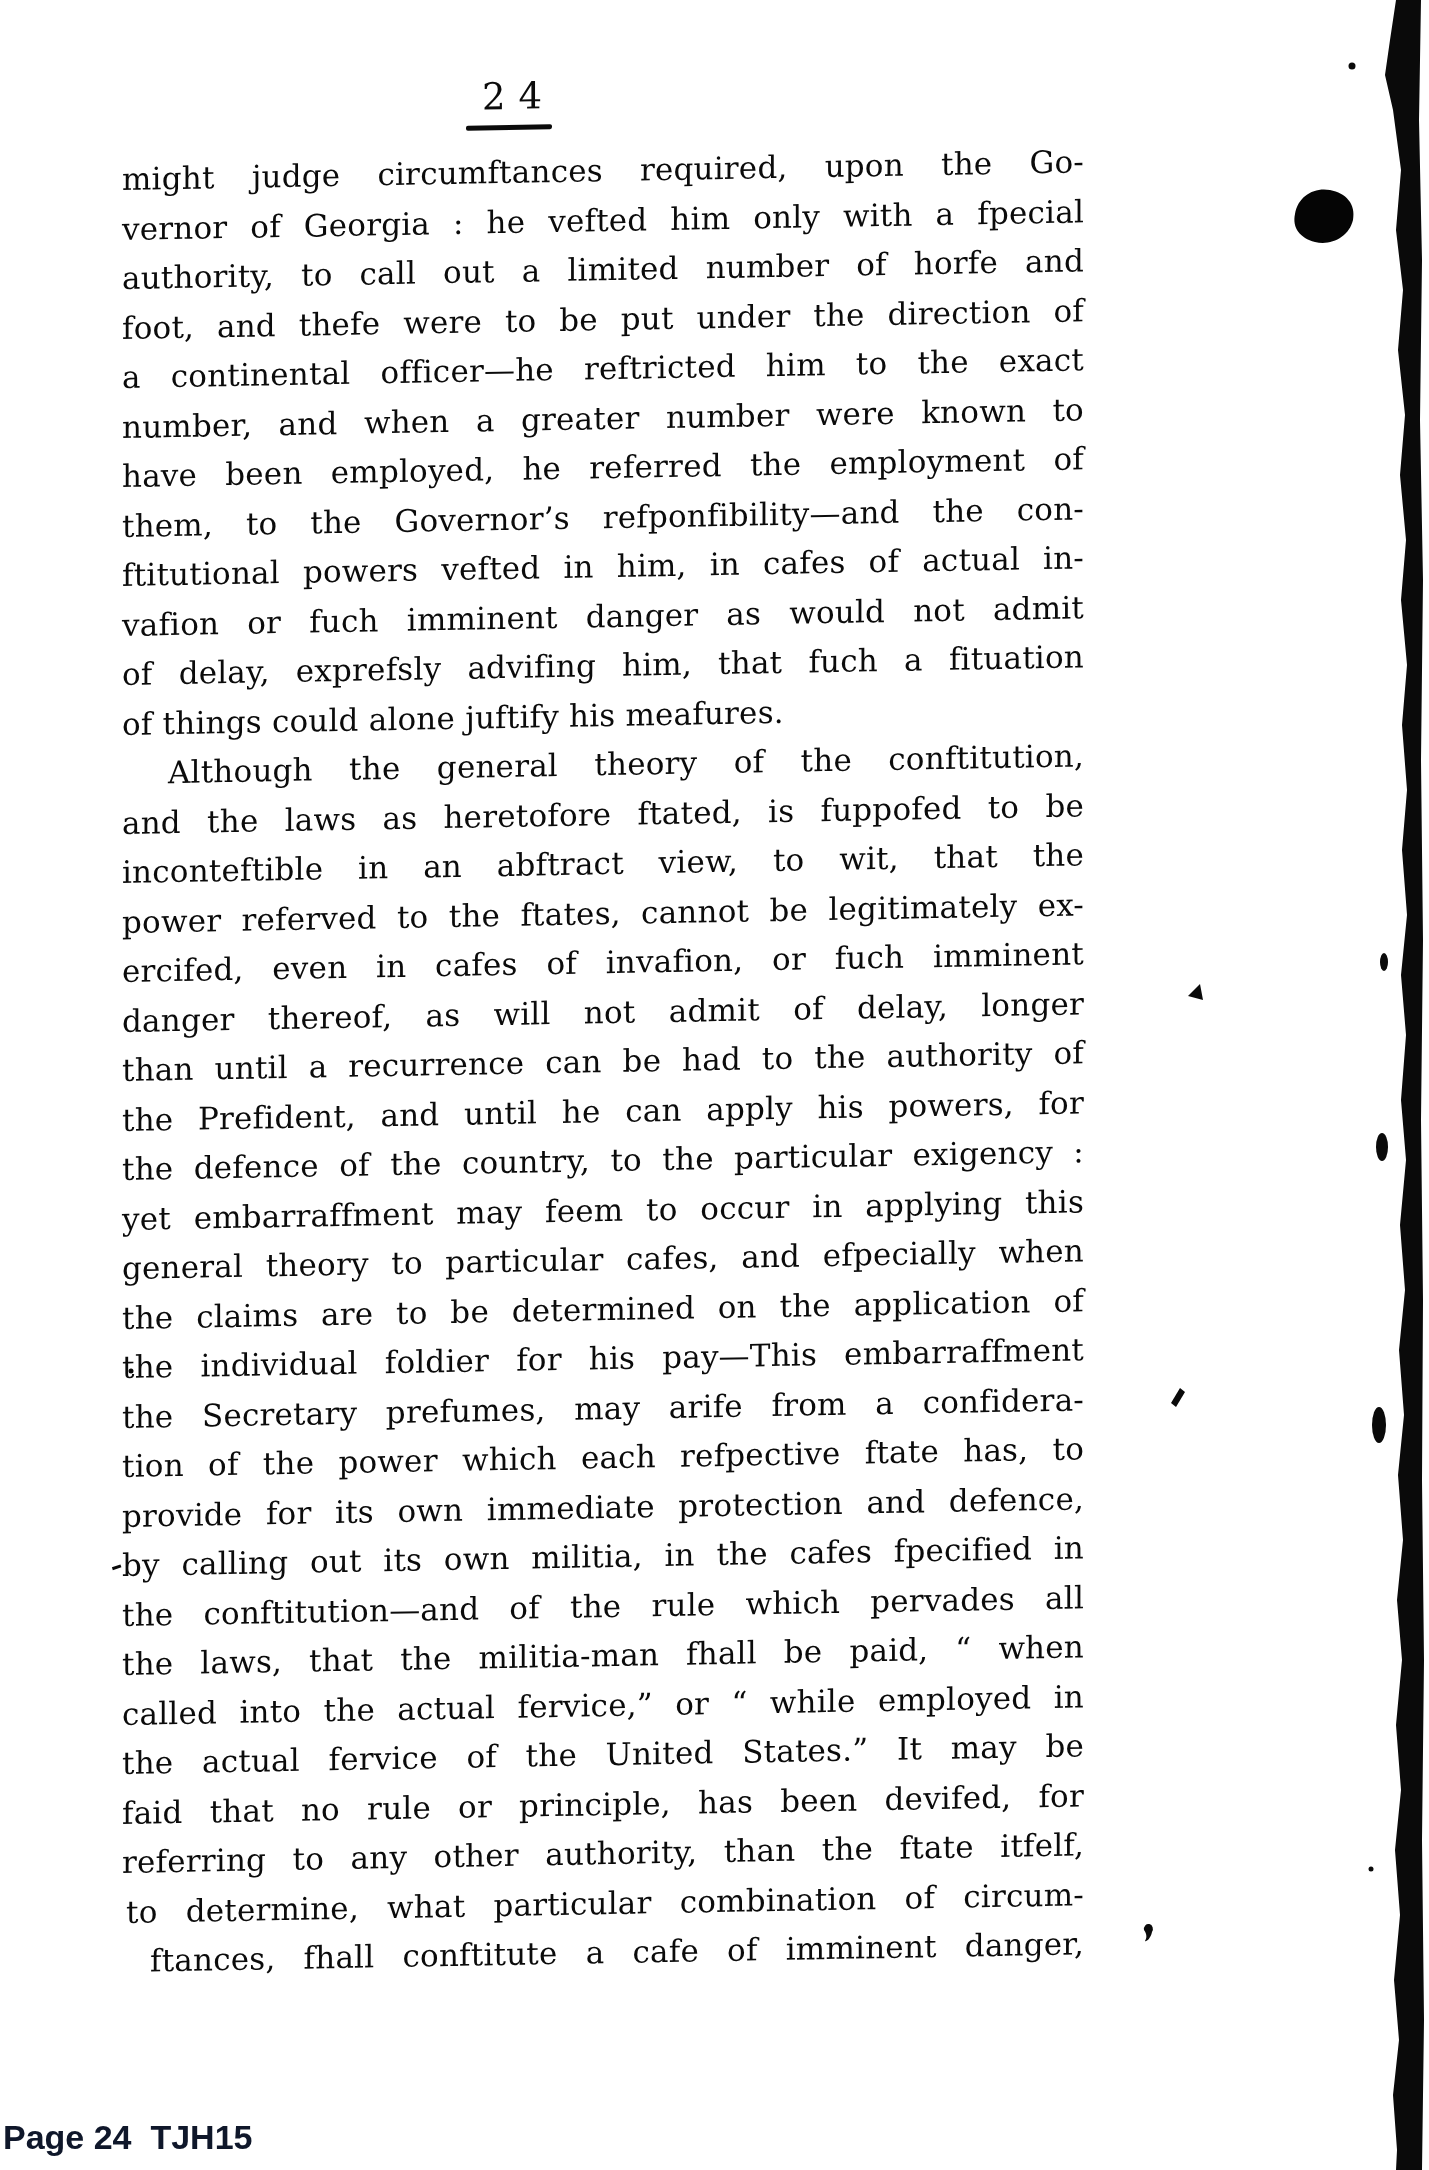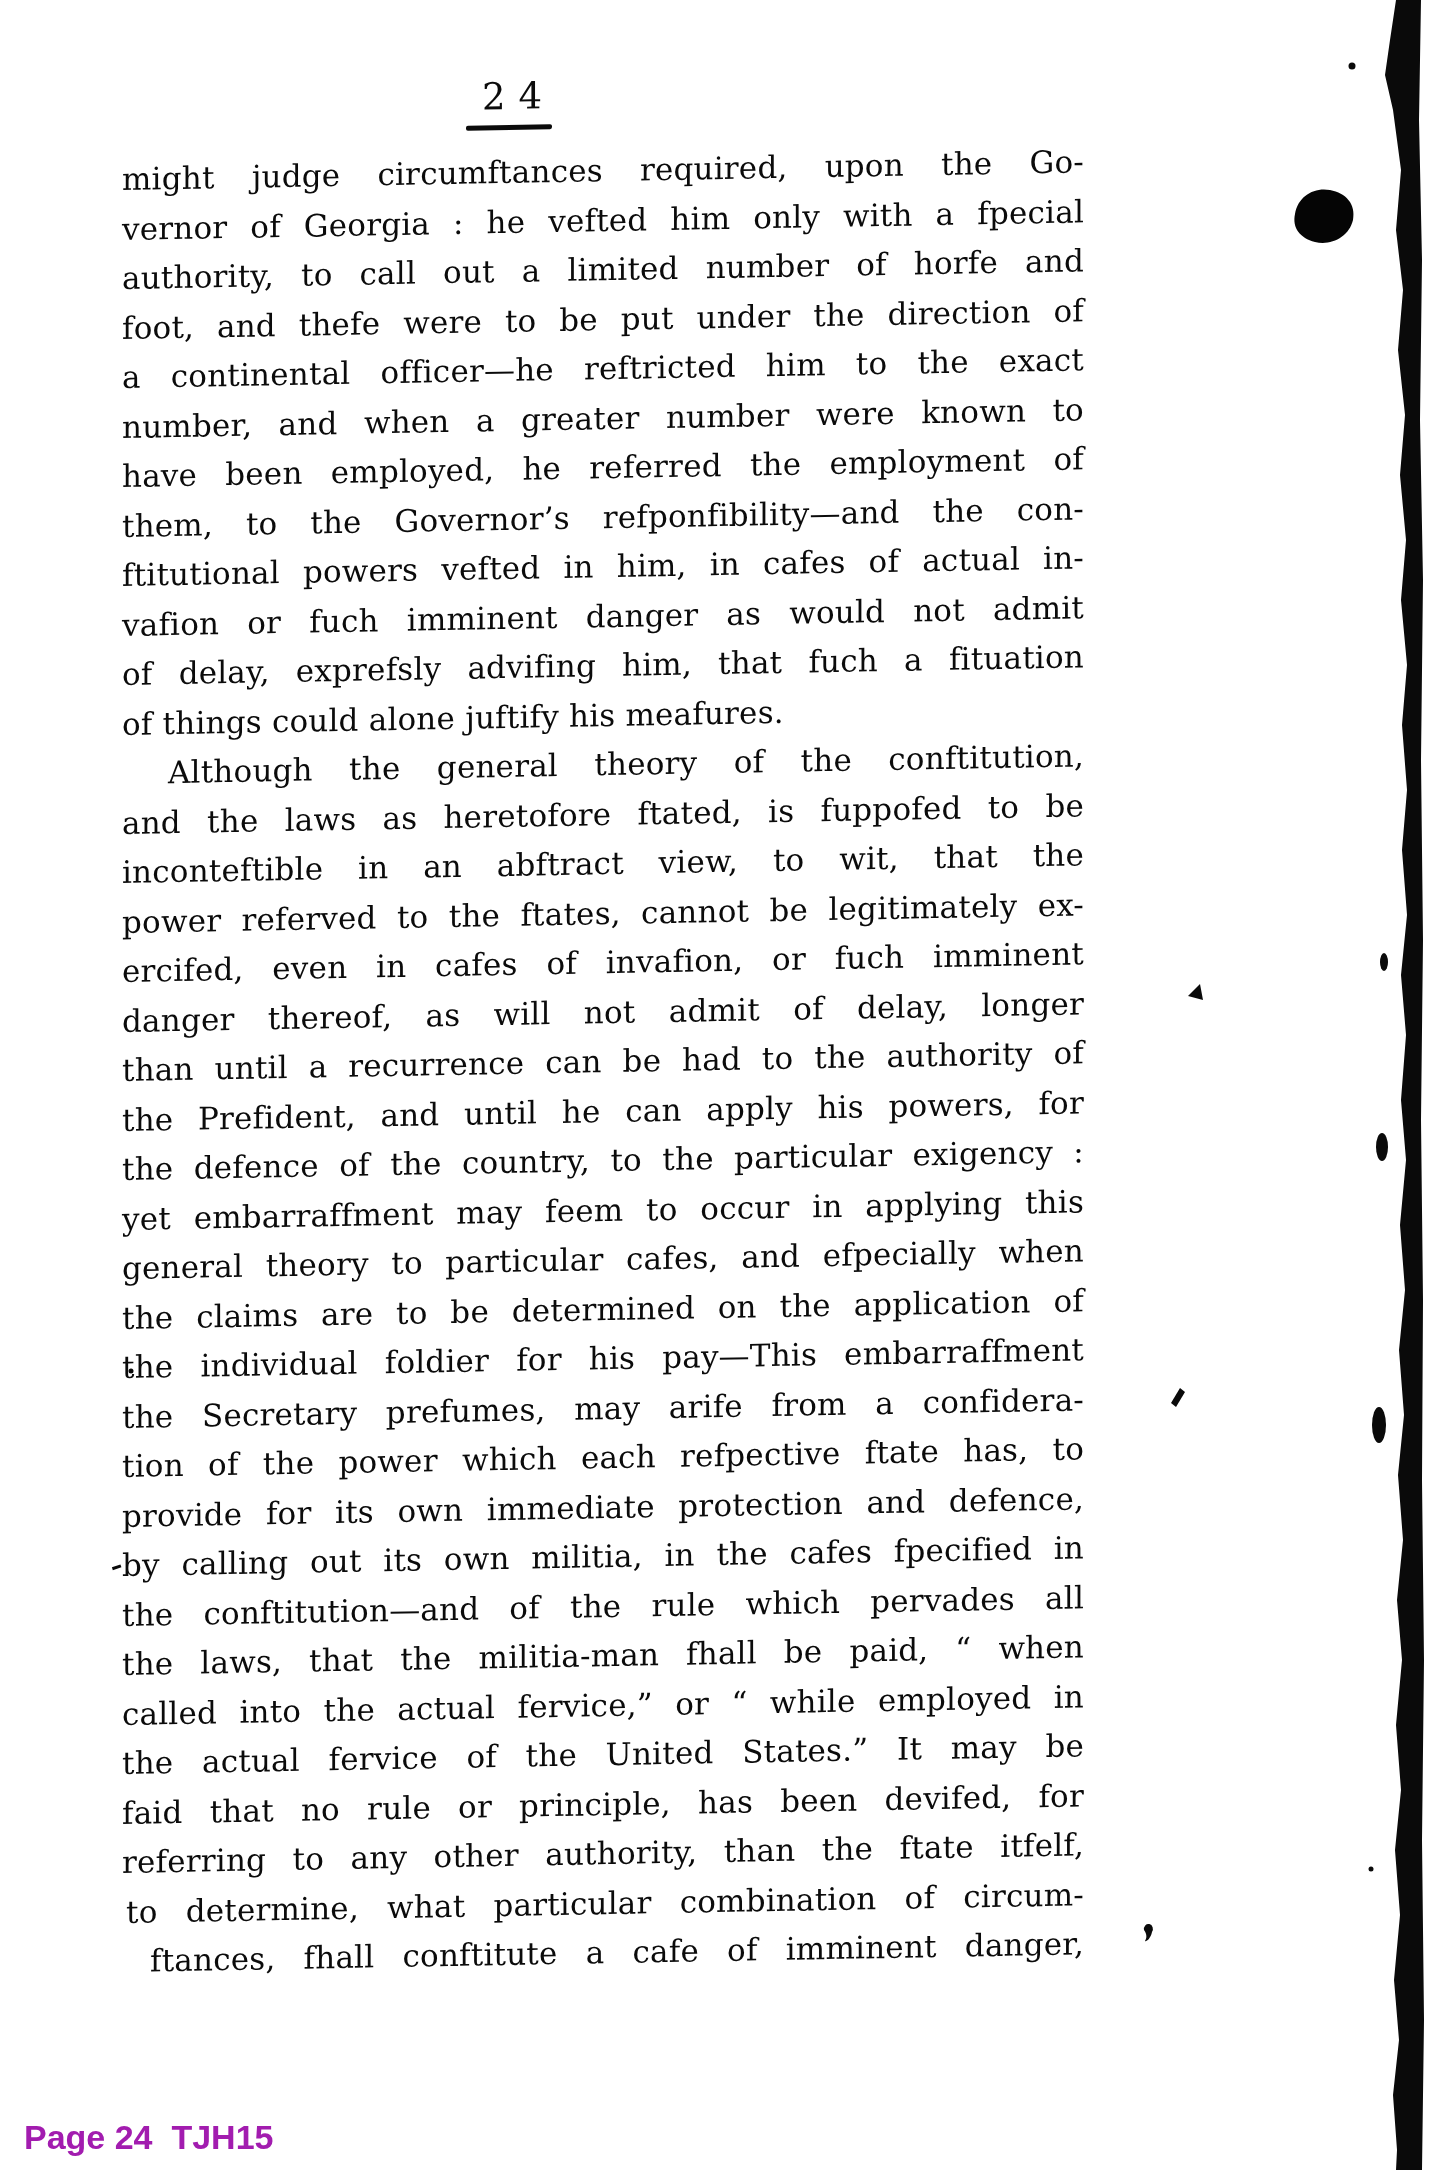--- a/index.html
+++ b/index.html
@@ -57,26 +57,26 @@
     white-space: normal;
     text-align: justify;
     text-align-last: justify;
   }
   .line.short {
     text-align-last: left;
   }
   
   #footer-label {
     position: absolute;
-    left: 24px;
+    left: 3px;
     top: 2118px;
     font-family: "Liberation Sans", sans-serif;
     font-weight: bold;
     font-size: 34px;
-    color: #a21caf;
+    color: #0f172a;
     white-space: pre;
   }
   #artifacts {
     position: absolute;
     left: 0;
     top: 0;
     width: 1429px;
     height: 2170px;
     pointer-events: none;
   }

